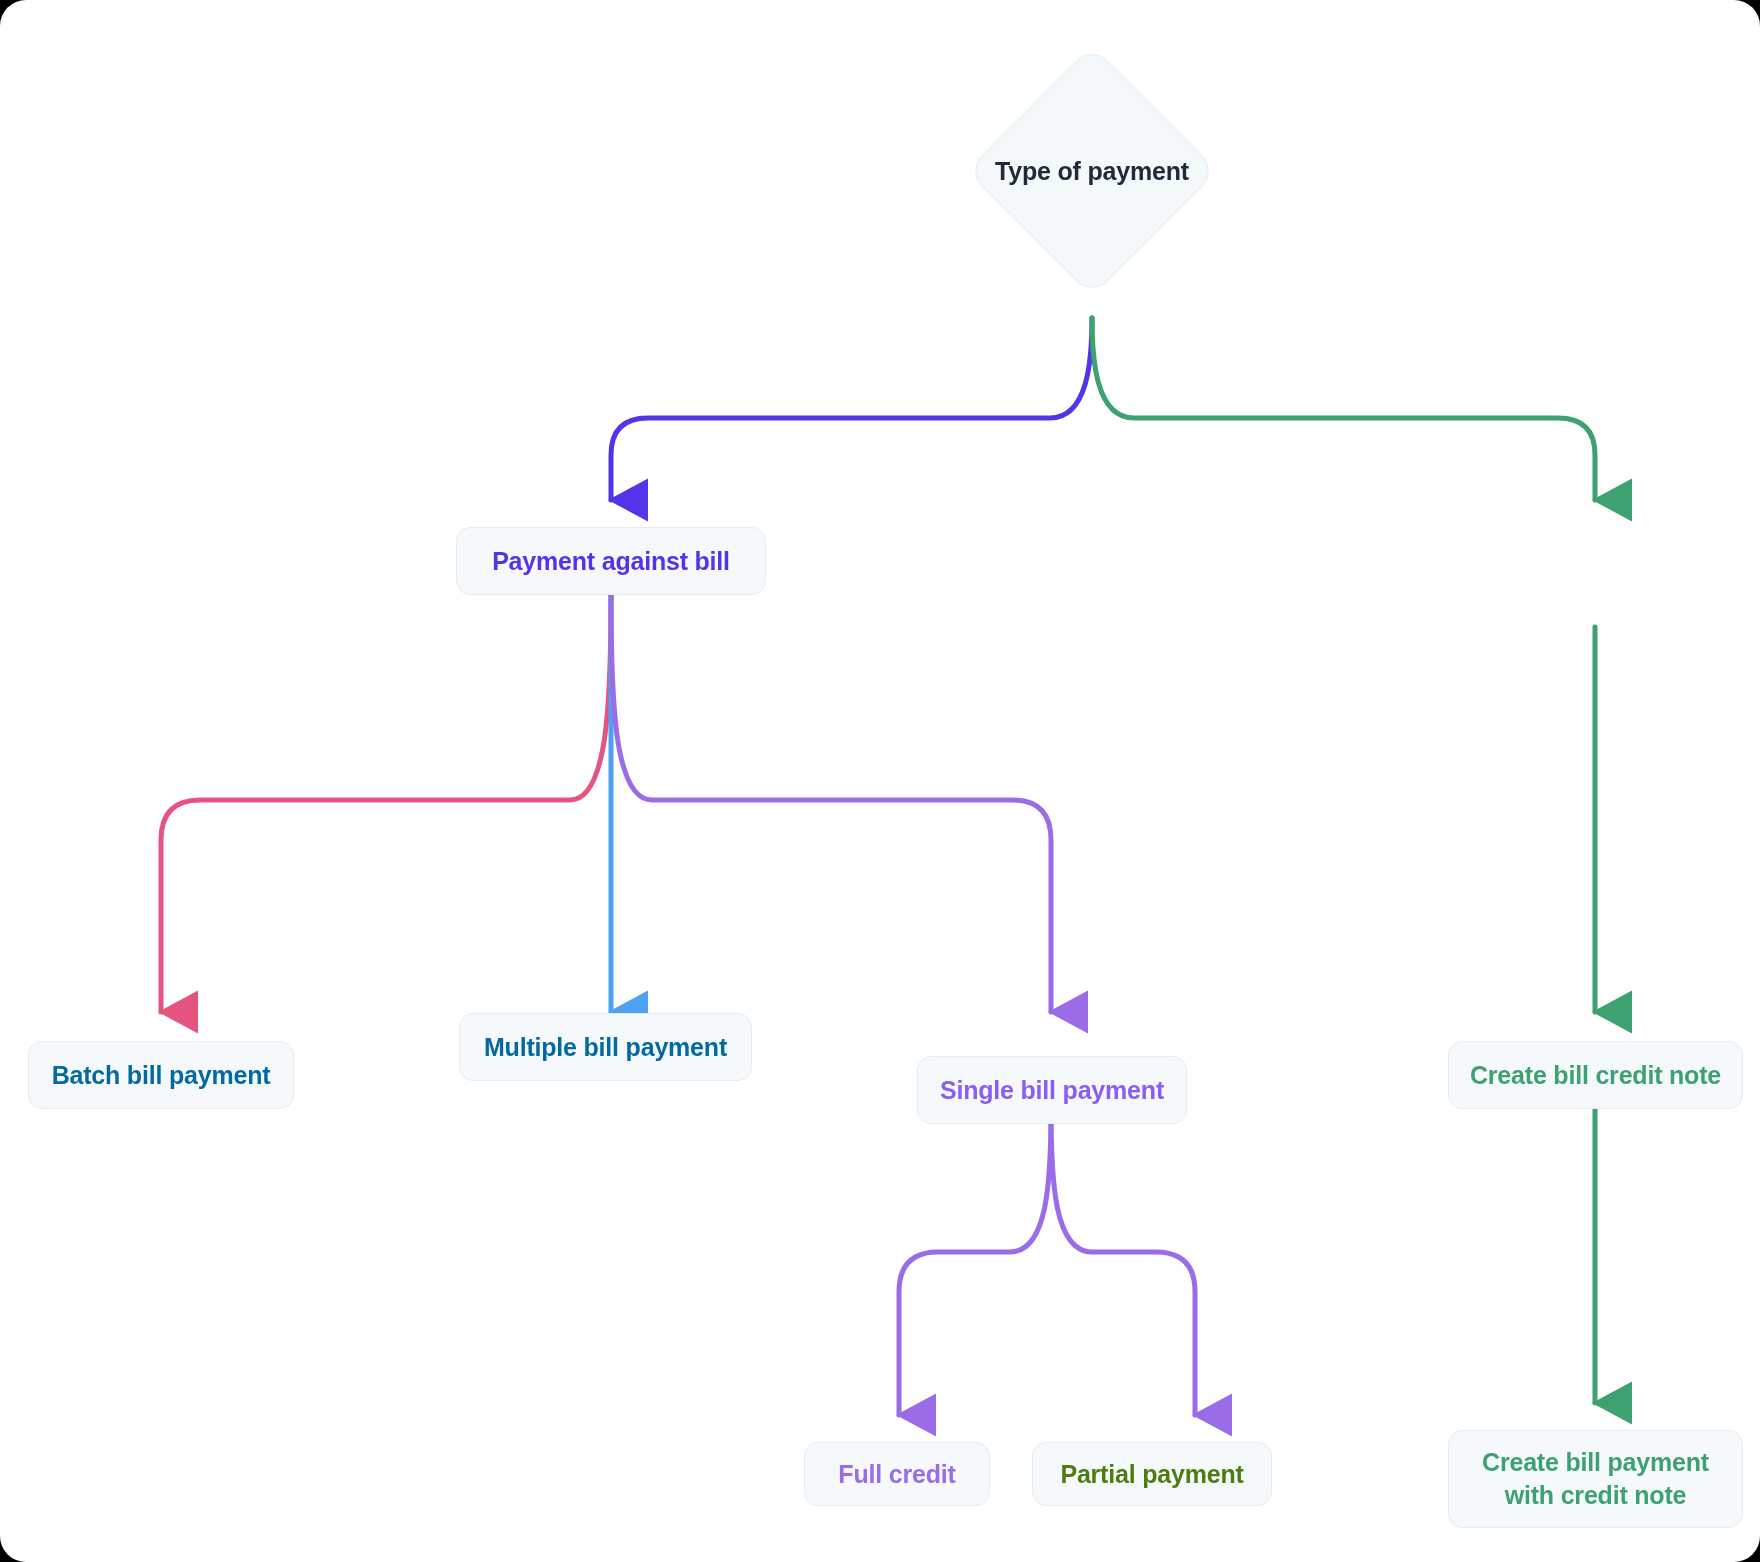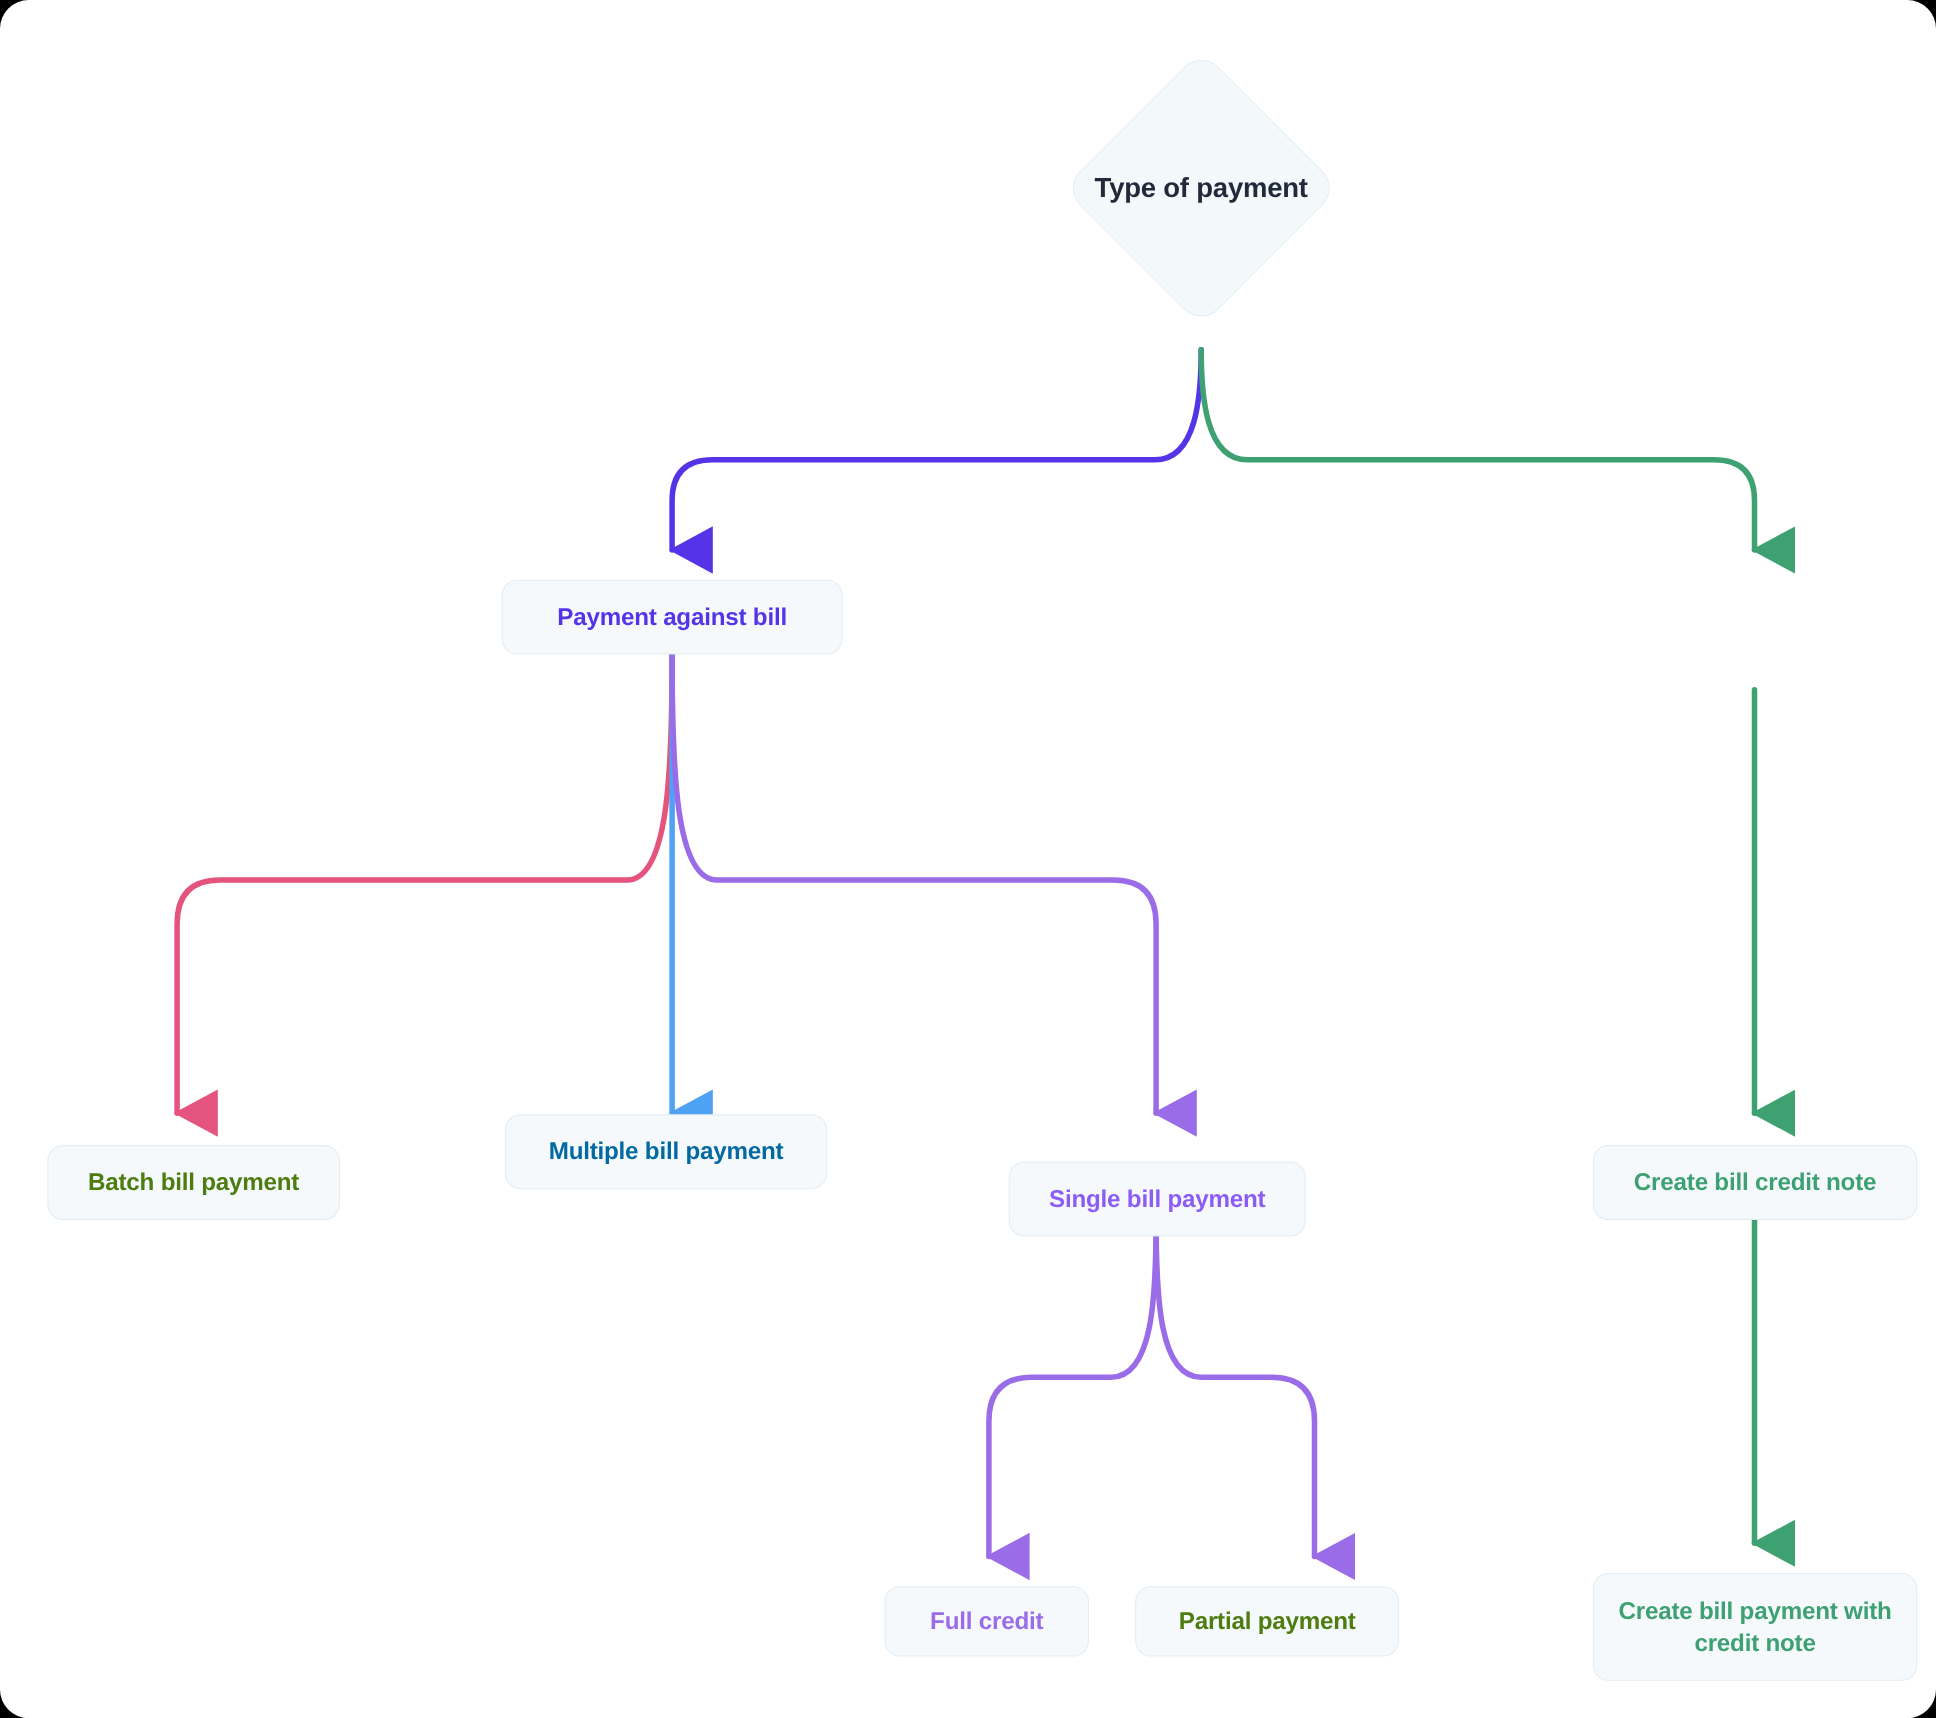--- a/index.html
+++ b/index.html
@@ -33,21 +33,21 @@
     position: absolute;
     box-sizing: border-box;
     background: #f5f9fc;
     border: 1px solid #e4edf3;
     border-radius: 14px;
     display: flex;
     align-items: center;
     justify-content: center;
     text-align: center;
     font-weight: bold;
-    font-size: 22px;
+    font-size: 25px;
     line-height: 1.32;
     letter-spacing: -0.2px;
     padding: 0 14px;
   }
   .decision {
     position: absolute;
     box-sizing: border-box;
     background: #f3f8fb;
     border: 1px solid #e6eef5;
     border-radius: 22px;
@@ -107,21 +107,21 @@
 
     <path d="M 1595,1109 L 1595,1403" fill="none" stroke="#3da172" stroke-width="5" stroke-linecap="round" marker-end="url(#ah-green)"></path>
   </svg>
 
   <div class="decision" style="left:1003px; top:82px; width:178px; height:178px;"></div>
   <div class="decision-label" style="left:962px; top:150px; width:260px; height:42px;">Type of payment</div>
 
   <div class="node" style="left:456px; top:527px; width:310px; height:68px; color:#5534e8;">Payment against bill</div>
 
 
-  <div class="node" style="left:28px; top:1041px; width:266px; height:68px; color:#4d7c0f;margin-left:15px;">Batch bill payment</div>
+  <div class="node" style="left:28px; top:1041px; width:266px; height:68px; color:#0369a1;">Batch bill payment</div>
 
   <div class="node" style="left:459px; top:1013px; width:293px; height:68px; color:#0369a1;">Multiple bill payment</div>
 
   <div class="node" style="left:917px; top:1056px; width:270px; height:68px; color:#8b5cf6;">Single bill payment</div>
 
   <div class="node" style="left:1448px; top:1041px; width:295px; height:68px; color:#3da172;">Create bill credit note</div>
 
   <div class="node" style="left:804px; top:1442px; width:186px; height:64px; color:#9a6ce8;">Full credit</div>
 
   <div class="node" style="left:1032px; top:1442px; width:240px; height:64px; color:#4d7c0f;">Partial payment</div>

